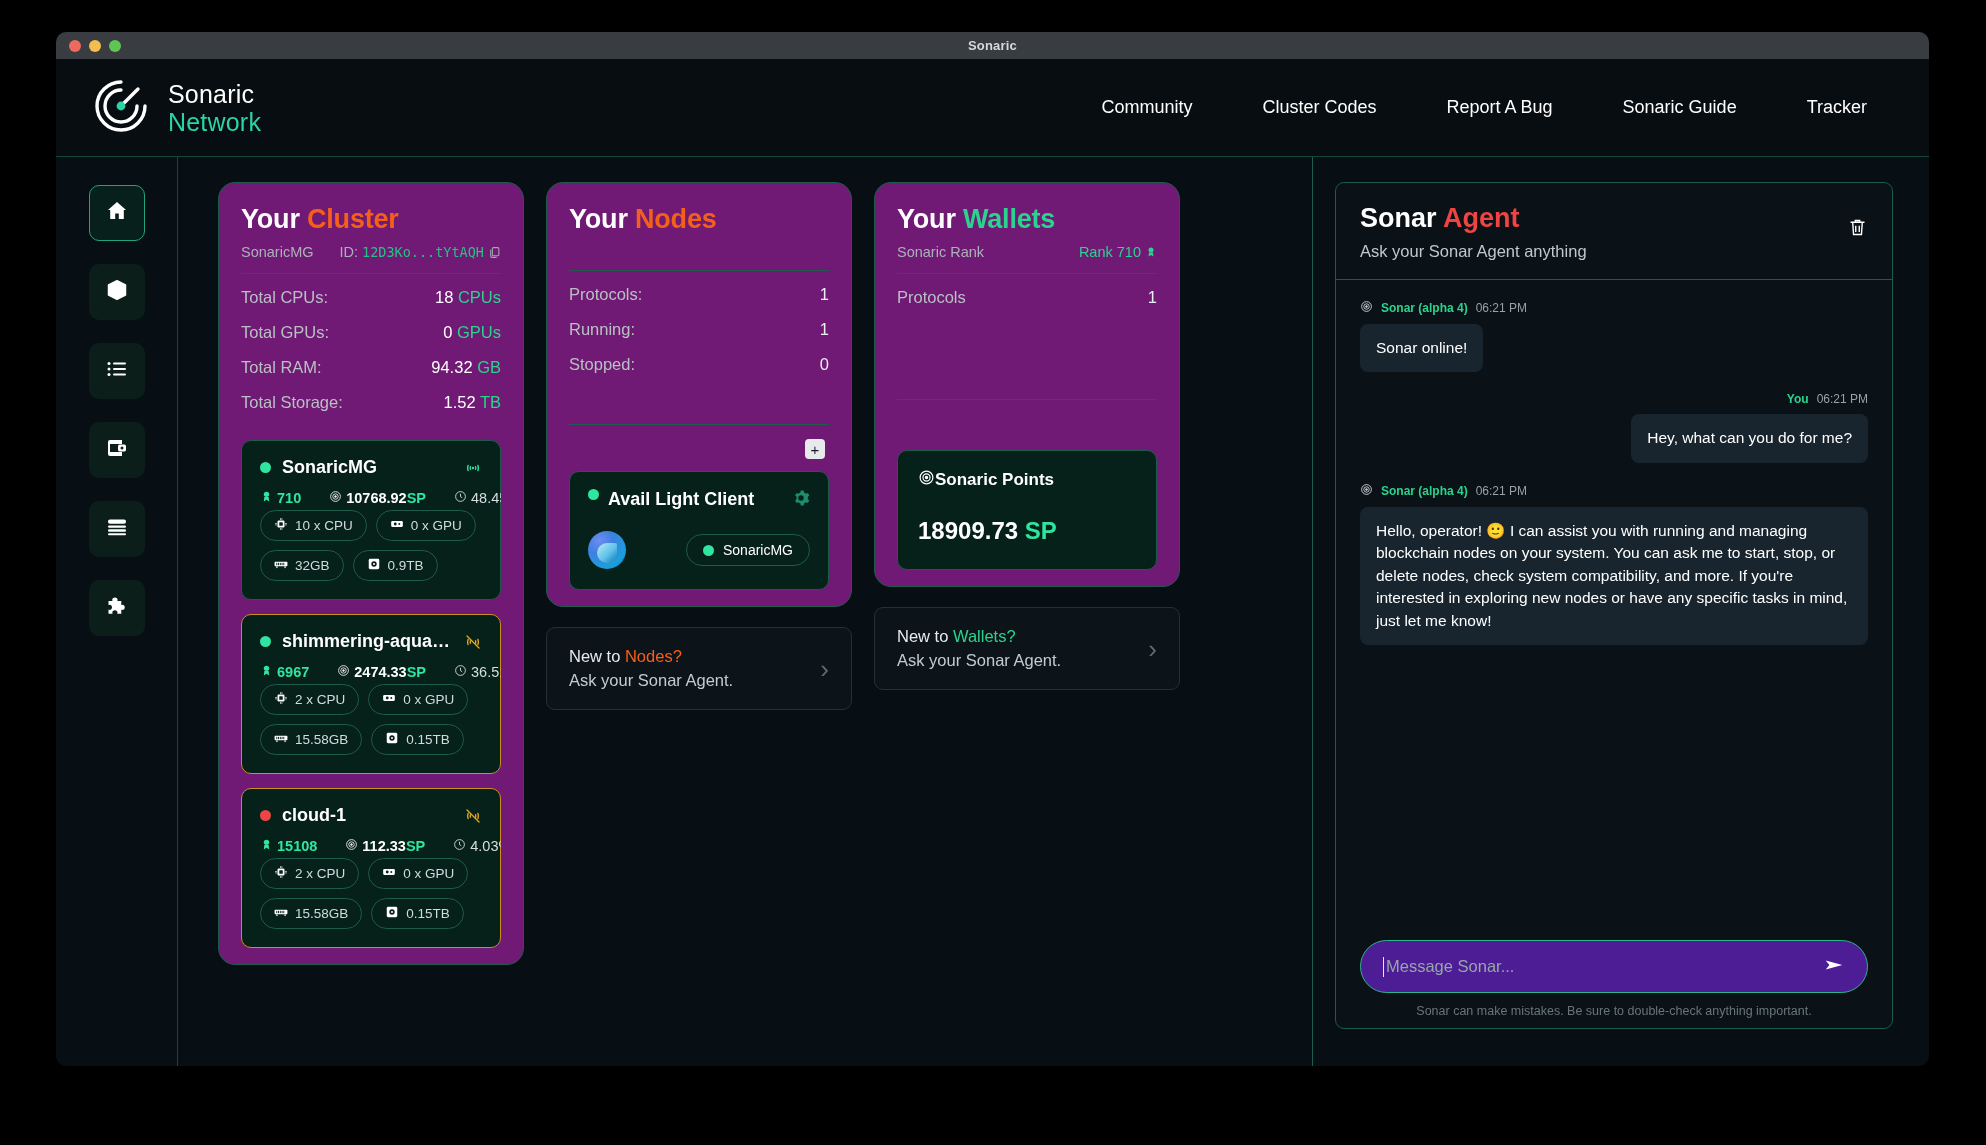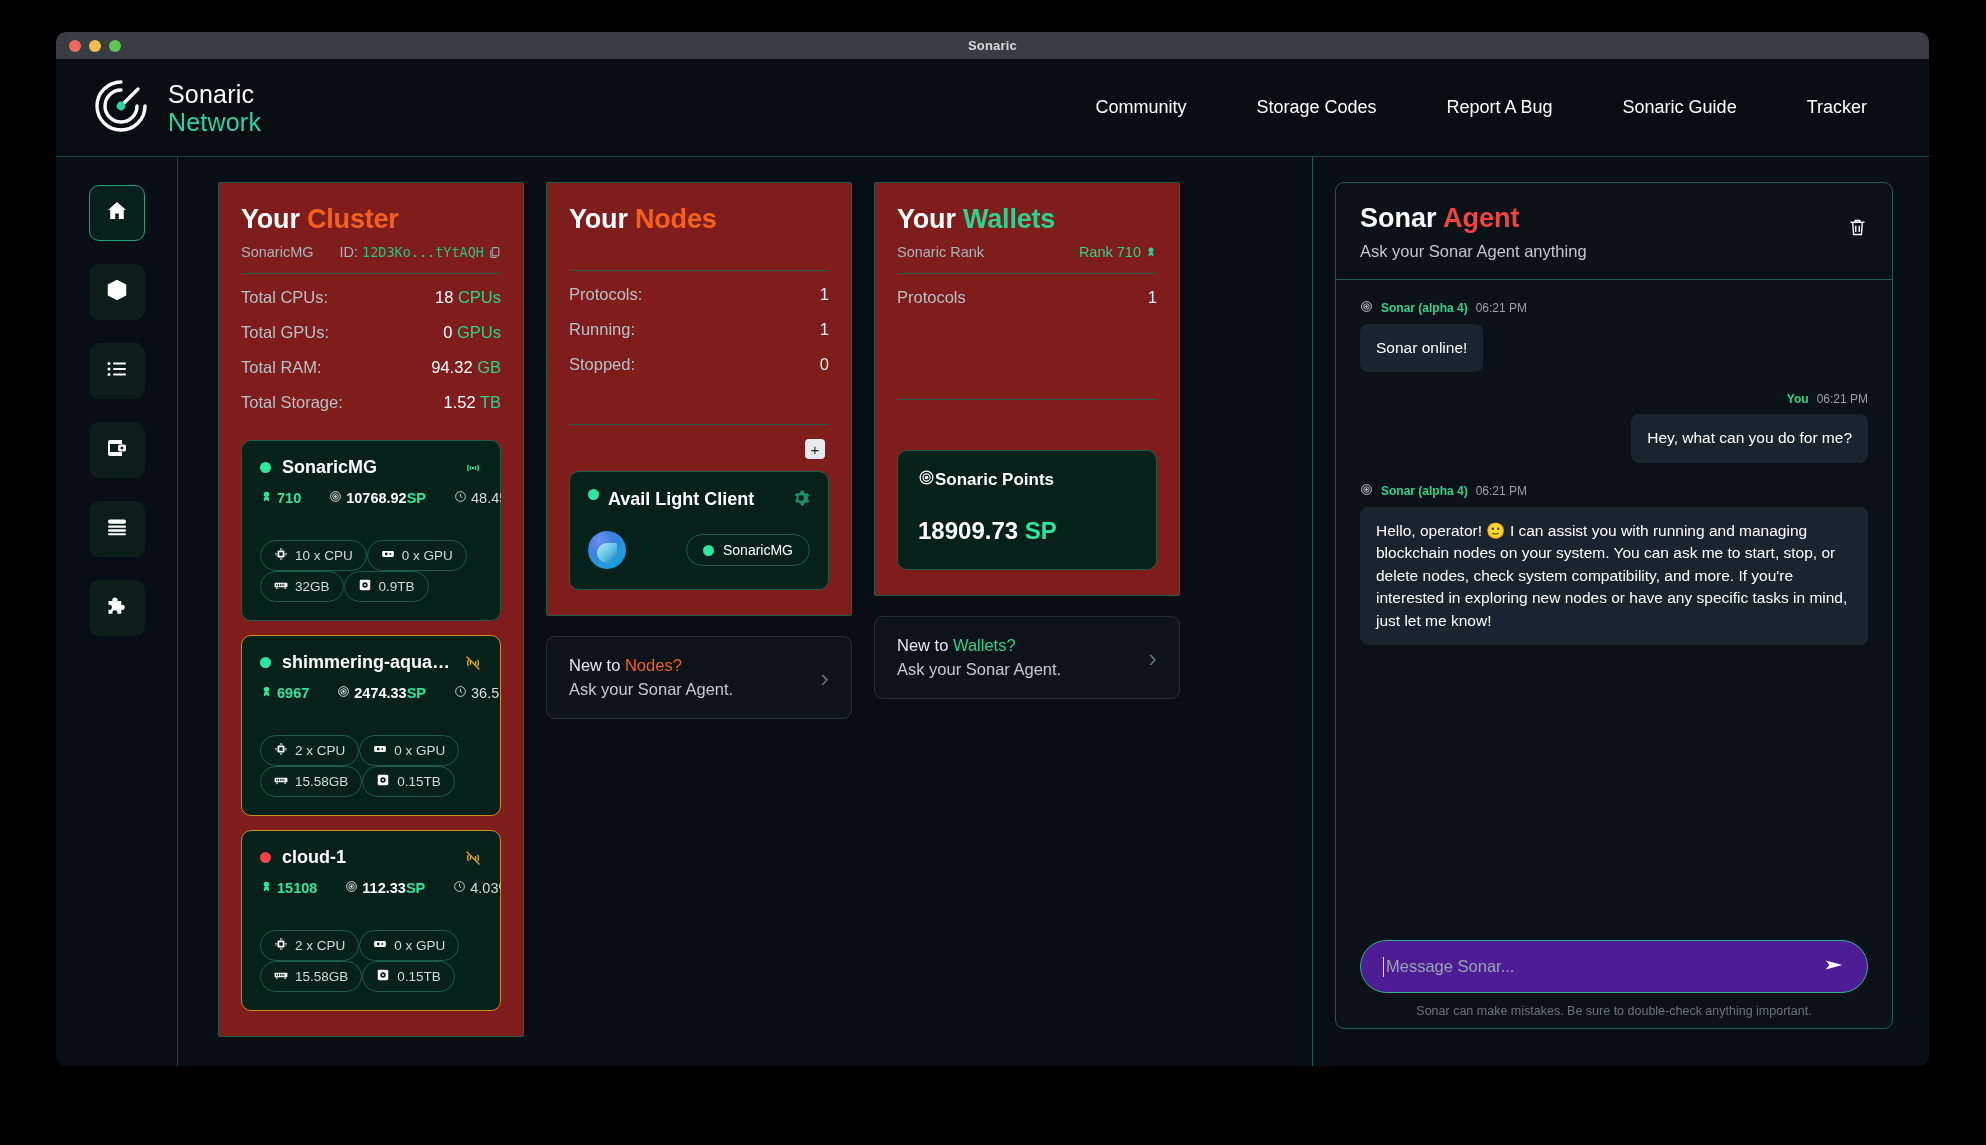--- a/index.html
+++ b/index.html
@@ -80,23 +80,23 @@
   .content { flex: 1; display: flex; min-width: 0; }
   .columns {
     flex: 1; display: flex; gap: 22px;
     padding: 25px 20px 0 40px;
     min-width: 0;
   }
   .col { width: 306px; flex: none; display: flex; flex-direction: column; min-height: 0; }
 
   .panel {
     border: 1px solid #1d5b4a;
-    border-radius: 2px;
-    background: #7f1d1d;
-    padding: 21px 22px 25px 22px;
+    border-radius: 17px;
+    background: #701a75;
+    padding: 21px 22px 16px 22px;
   }
   .panel-title { font-size: 27px; font-weight: 700; color: #ffffff; letter-spacing: -.2px; }
   .panel-title .accent-orange { color: #f4601a; }
   .panel-title .accent-green  { color: #2bd48e; }
   .panel-sub {
     display: flex; justify-content: space-between; align-items: center;
     margin-top: 9px;
     font-size: 14.5px; color: #aab3b8;
   }
   .panel-sub .idval { color: #29c183; font-family: "DejaVu Sans Mono", monospace; font-size: 13.5px; }
@@ -134,21 +134,21 @@
   .ncard-stats {
     display: flex; align-items: center; gap: 28px;
     margin-top: 12px; font-size: 14.5px; white-space: nowrap;
   }
   .stat { display: flex; align-items: center; gap: 4px; }
   .stat svg { width: 13px; height: 13px; flex: none; }
   .rankval { color: #2ee6a0; font-weight: 600; }
   .spval { color: #ffffff; font-weight: 700; }
   .spval .sp { color: #2ee6a0; font-weight: 600; }
   .pctval { color: #d7dde0; }
-  .chips { margin-top: 34px; display: flex; flex-wrap: wrap; }
+  .chips { margin-top: 4px; display: flex; flex-wrap: wrap; gap: 9px; }
   .chip {
     border: 1px solid #1d5b4a; border-radius: 20px;
     padding: 6px 13px; font-size: 13.5px; color: #d3dadd;
     display: flex; align-items: center; gap: 7px;
   }
   .chip svg { width: 14px; height: 14px; fill: #ffffff; }
 
   
   .plus-row { display: flex; justify-content: flex-end; margin-top: 14px; padding-right: 4px; }
   .plus-btn {
@@ -275,21 +275,21 @@
           <circle cx="29" cy="29" r="4.4" fill="#2bd4a4"></circle>
         </svg>
       </span>
       <div class="brand-text">
         <div class="brand-line1">Sonaric</div>
         <div class="brand-line2">Network</div>
       </div>
     </div>
     <div class="nav">
       <a href="#">Community</a>
-      <a href="#">Storage Codes</a>
+      <a href="#">Cluster Codes</a>
       <a href="#">Report A Bug</a>
       <a href="#">Sonaric Guide</a>
       <a href="#">Tracker</a>
     </div>
   </div>
 
   <div class="body">
 
     <div class="sidebar">
       <div class="side-btn active">

